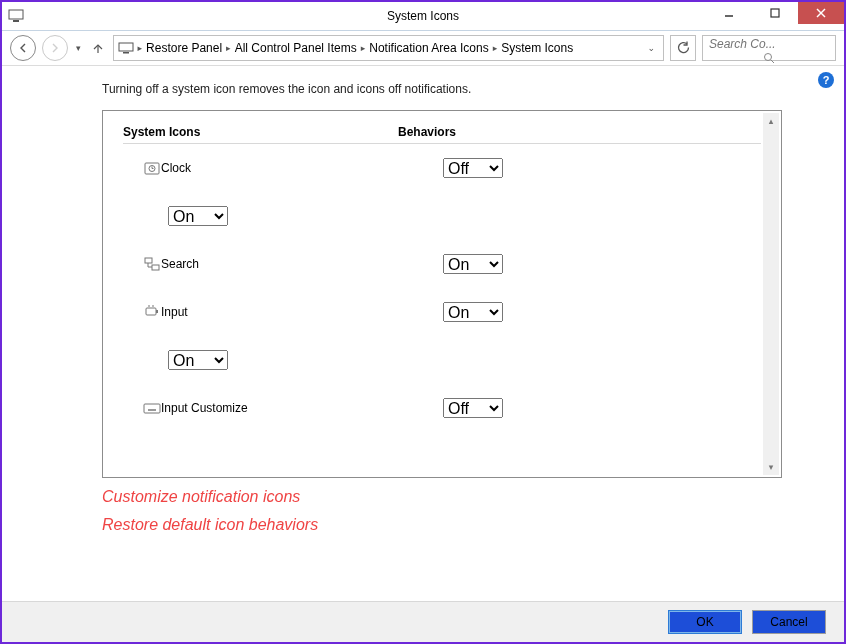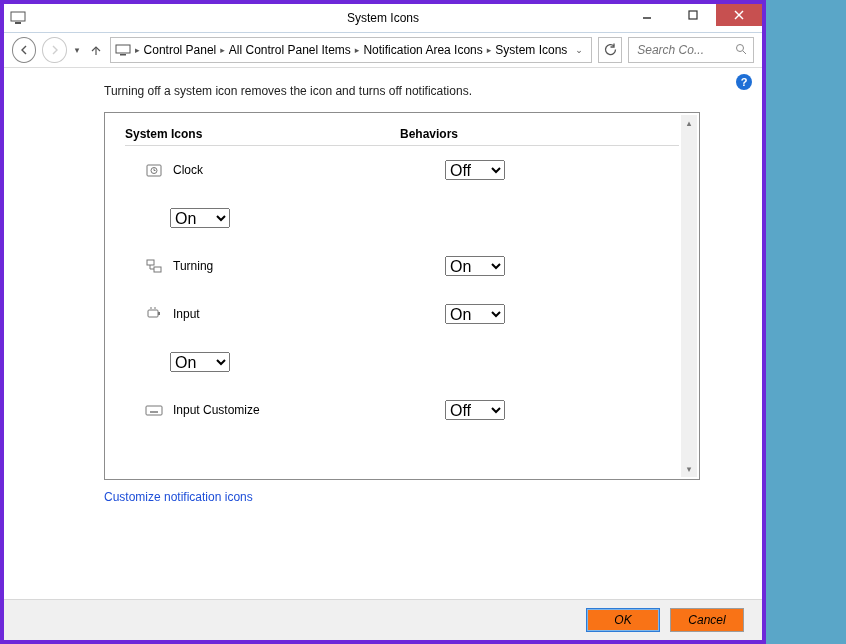--- a/index.html
+++ b/index.html
@@ -1,57 +1,57 @@
 <!DOCTYPE html>
 <html><head>
 <meta charset="utf-8">
 <style>
   html,body{margin:0;padding:0;font-family:"Segoe UI",Tahoma,sans-serif;font-size:12px;color:#000;background:#5aa6c8;}
-  .window{width:766px;height:644px;background:#fff;border:4px solid #6d28d9;box-sizing:border-box;display:flex;flex-direction:column;}
+  .window{width:846px;height:644px;background:#fff;border:2px solid #6d28d9;box-sizing:border-box;display:flex;flex-direction:column;}
   
   .titlebar{height:28px;background:#fff;display:flex;align-items:center;border-bottom:1px solid #c5d4e3;position:relative;}
   .titlebar .app-icon{width:16px;height:16px;margin:0 6px;display:flex;align-items:center;justify-content:center;}
   .titlebar .title{position:absolute;left:0;right:0;text-align:center;font-size:12px;color:#000;pointer-events:none;}
   .winbtns{margin-left:auto;display:flex;height:100%;z-index:2;}
   .winbtn{width:46px;height:22px;display:flex;align-items:center;justify-content:center;cursor:default;}
   .winbtn.close{background:#c75050;color:#fff;width:46px;}
   .winbtn svg{display:block;}
   
   .navbar{height:34px;display:flex;align-items:center;padding:0 8px;gap:6px;border-bottom:1px solid #dcdcdc;}
   .nav-circle{width:24px;height:24px;border:1px solid #888;border-radius:50%;display:flex;align-items:center;justify-content:center;color:#555;}
   .nav-circle.disabled{border-color:#c9c9c9;color:#c9c9c9;}
   .caret{font-size:9px;color:#555;padding:0 2px;}
   .up-arrow{width:18px;height:18px;display:flex;align-items:center;justify-content:center;color:#555;}
   .addressbar{flex:1;height:24px;border:1px solid #c0c0c0;display:flex;align-items:center;padding:0 4px;gap:4px;background:#fff;}
   .address-icon{width:16px;height:14px;display:flex;align-items:center;justify-content:center;}
   .crumb{display:flex;align-items:center;gap:4px;white-space:nowrap;}
   .crumb-sep{font-size:9px;color:#555;}
   .addr-dd{margin-left:auto;font-size:9px;color:#555;padding:0 4px;}
   .refresh{width:24px;height:24px;border:1px solid #c0c0c0;display:flex;align-items:center;justify-content:center;}
-  .searchbox{width:120px;height:24px;border:1px solid #c0c0c0;display:flex;align-items:center;padding:0 6px;}
+  .searchbox{width:120px;height:24px;border:1px solid #c0c0c0;display:flex;align-items:center;padding:0 6px;flex-direction:column;}
   .searchbox input{border:none;outline:none;width:100%;font-size:12px;font-style:italic;color:#888;}
   
   .content{flex:1;padding:16px 22px 6px 22px;position:relative;overflow:hidden;}
   .help-icon{position:absolute;top:6px;right:10px;width:16px;height:16px;border-radius:50%;background:#1e6fd6;color:#fff;font-size:11px;font-weight:bold;display:flex;align-items:center;justify-content:center;}
   h2.page-title{color:#1e6fd6;font-weight:400;font-size:14px;margin:8px 0 10px 78px;}
   .subtitle{margin:0 0 14px 78px;font-size:12px;color:#222;}
   .panel{margin:0 40px 0 78px;border:1px solid #8c8c8c;height:368px;position:relative;padding:14px 20px 10px 20px;box-sizing:border-box;}
   .panel-head{display:flex;font-weight:700;font-size:12px;border-bottom:1px solid #d8d8d8;padding-bottom:4px;}
   .panel-head .col1{width:275px;}
   .row{display:flex;align-items:center;height:48px;}
-  .row .col1{width:275px;display:flex;align-items:center;gap:10px;padding-left:20px;box-sizing:border-box;}
+  .row .col1{width:275px;display:flex;align-items:center;padding-left:20px;box-sizing:border-box;}
   .row-icon{width:18px;height:18px;display:flex;align-items:center;justify-content:center;color:#555;}
   .behavior select{width:60px;height:20px;font-size:16px;margin-left:45px;}
   .scrollbar{position:absolute;right:2px;top:2px;bottom:2px;width:16px;background:#f0f0f0;display:flex;flex-direction:column;align-items:center;}
   .scroll-arrow{width:100%;height:16px;display:flex;align-items:center;justify-content:center;color:#777;font-size:9px;}
   .links{margin:10px 0 0 78px;}
-  .links a{display:block;color:#1d4ed8;text-decoration:none;font-size:12px;margin-bottom:10px;cursor:pointer;}
+  .links a{display:block;color:#ef4444;text-decoration:none;font-size:16px;margin-bottom:10px;cursor:pointer;font-style:italic;}
   
   .footer{height:40px;background:#f0f0f0;border-top:1px solid #d8d8d8;display:flex;align-items:center;justify-content:flex-end;padding:0 18px;gap:10px;}
-  .btn{min-width:72px;height:22px;border:1px solid #9c9c9c;background:#f97316;font-size:12px;display:flex;align-items:center;justify-content:center;cursor:default;font-style:italic;}
+  .btn{min-width:72px;height:22px;border:1px solid #9c9c9c;background:#1d4ed8;font-size:12px;display:flex;align-items:center;justify-content:center;cursor:default;}
   .btn.primary{border:1px solid #2d7bd6;box-shadow:0 0 0 1px #7eb6ea inset;}
 </style>
 </head>
 <body>
 
 <div class="window">
 
   <div class="titlebar">
     <div class="app-icon">
       <svg width="16" height="14" viewBox="0 0 16 14">
@@ -101,21 +101,21 @@
 
     <div class="addressbar">
       <div class="address-icon">
           <svg width="16" height="12">
             <rect x="1" y="1" width="14" height="8" fill="none" stroke="#555"></rect>
             <rect x="5" y="10" width="6" height="1.5" fill="#555"></rect>
           </svg>
         </div>
       <span class="crumb-sep">▸</span>
       <span class="crumb">
-          <span>Control Panel</span>
+          <span>Restore Panel</span>
           <span class="crumb-sep">▸</span>
         </span>
       <span class="crumb">
           <span>All Control Panel Items</span>
           <span class="crumb-sep">▸</span>
         </span>
       <span class="crumb">
           <span>Notification Area Icons</span>
           <span class="crumb-sep">▸</span>
         </span>
@@ -136,21 +136,21 @@
       <input placeholder="Search Co..." style="">
       <span><svg width="12" height="12">
             <circle cx="5" cy="5" r="3.5" fill="none" stroke="#888"></circle>
             <line x1="8" y1="8" x2="11" y2="11" stroke="#888"></line>
           </svg></span>
     </div>
   </div>
 
   <div class="content">
     <div class="help-icon">?</div>
-    <p class="subtitle">Turning off a system icon removes the icon and turns off notifications.</p>
+    <p class="subtitle">Turning off a system icon removes the icon and icons off notifications.</p>
 
     <div class="panel">
       <div class="panel-head">
         <div class="col1">System Icons</div>
         <div class="col2">Behaviors</div>
       </div>
 
       <div class="row">
         <div class="col1">
           <span class="row-icon">
@@ -173,21 +173,21 @@
       <div class="row">
         <div class="col1">
           <span class="row-icon">
               <svg width="16" height="16">
                 <rect x="1" y="2" width="7" height="5" fill="none" stroke="#777"></rect>
                 <rect x="8" y="9" width="7" height="5" fill="none" stroke="#777"></rect>
                 <line x1="4" y1="7" x2="4" y2="11" stroke="#777"></line>
                 <line x1="4" y1="11" x2="8" y2="11" stroke="#777"></line>
               </svg>
             </span>
-          <span>Turning</span>
+          <span>Search</span>
         </div>
         <div class="behavior"><select><option>On</option></select></div>
       </div>
 
       <div class="row">
         <div class="col1">
           <span class="row-icon">
               <svg width="16" height="16">
                 <rect x="2" y="4" width="10" height="7" rx="1" fill="none" stroke="#777"></rect>
                 <rect x="12" y="6" width="2" height="3" fill="#777"></rect>
@@ -223,20 +223,21 @@
 
       <div class="scrollbar">
         <div class="scroll-arrow">▴</div>
         <div style="flex:1"></div>
         <div class="scroll-arrow">▾</div>
       </div>
     </div>
 
     <div class="links">
       <a>Customize notification icons</a>
+      <a>Restore default icon behaviors</a>
     </div>
   </div>
 
   <div class="footer">
     <div class="btn primary">OK</div>
     <div class="btn">Cancel</div>
   </div>
 
 </div>
 

